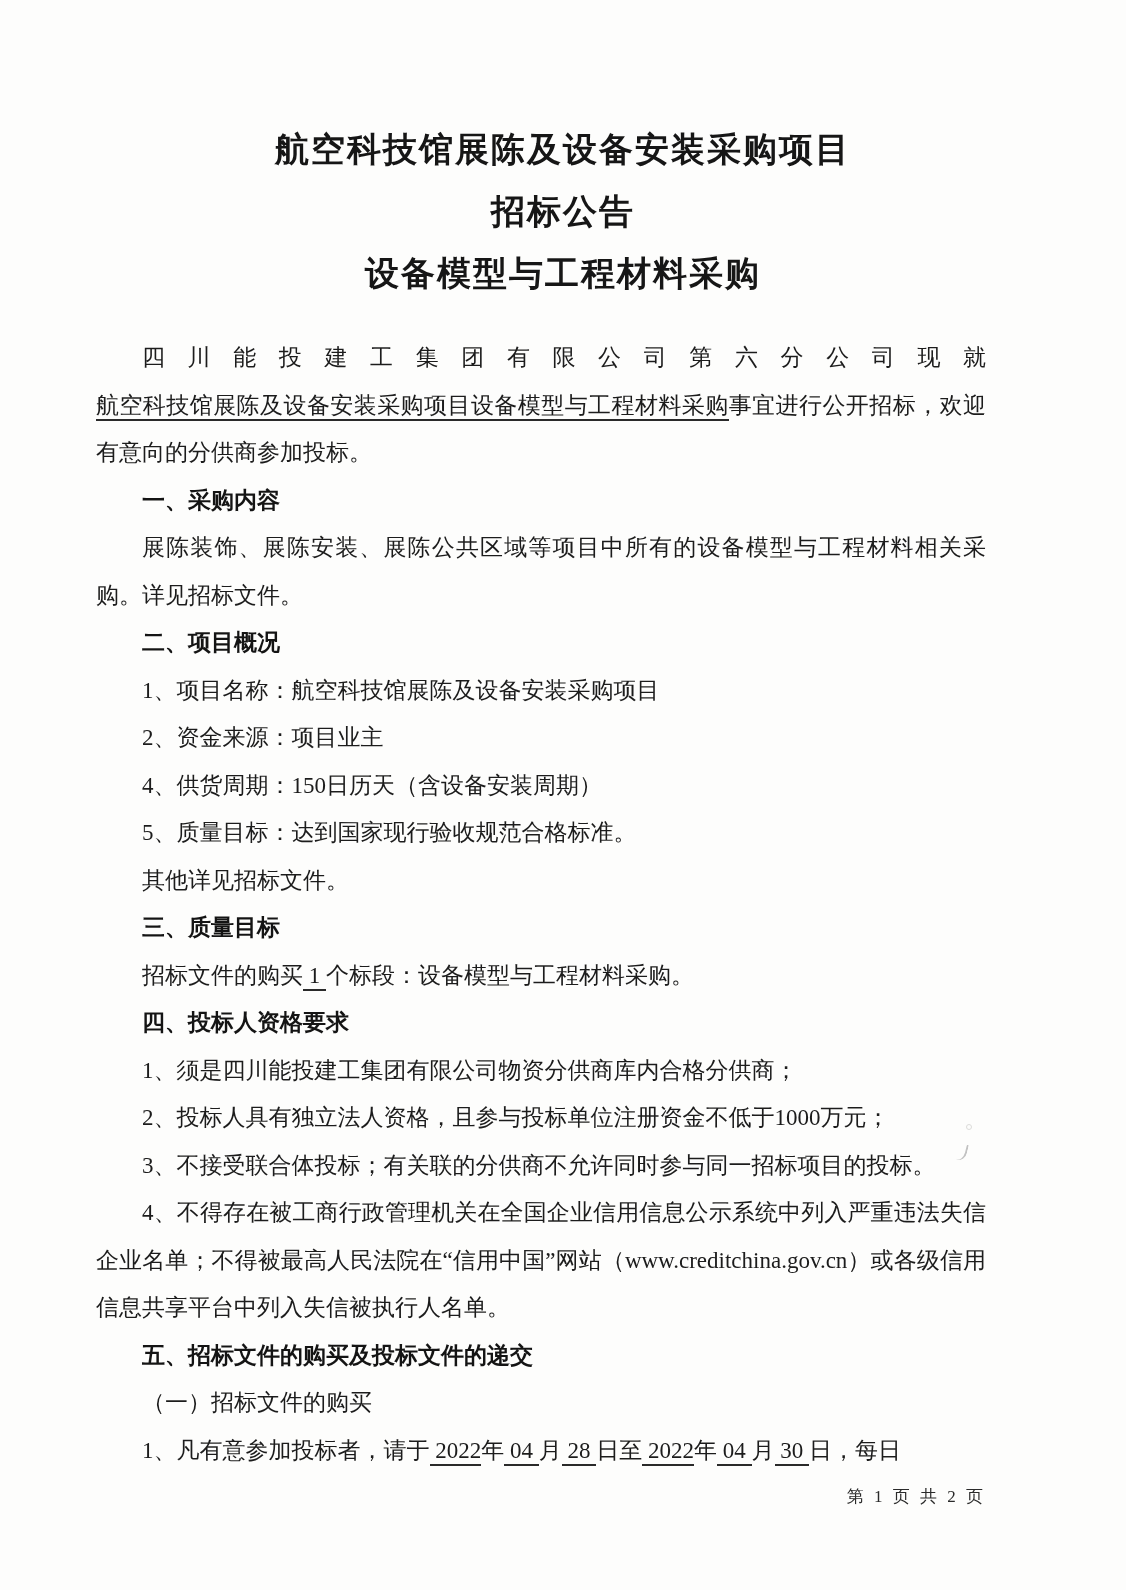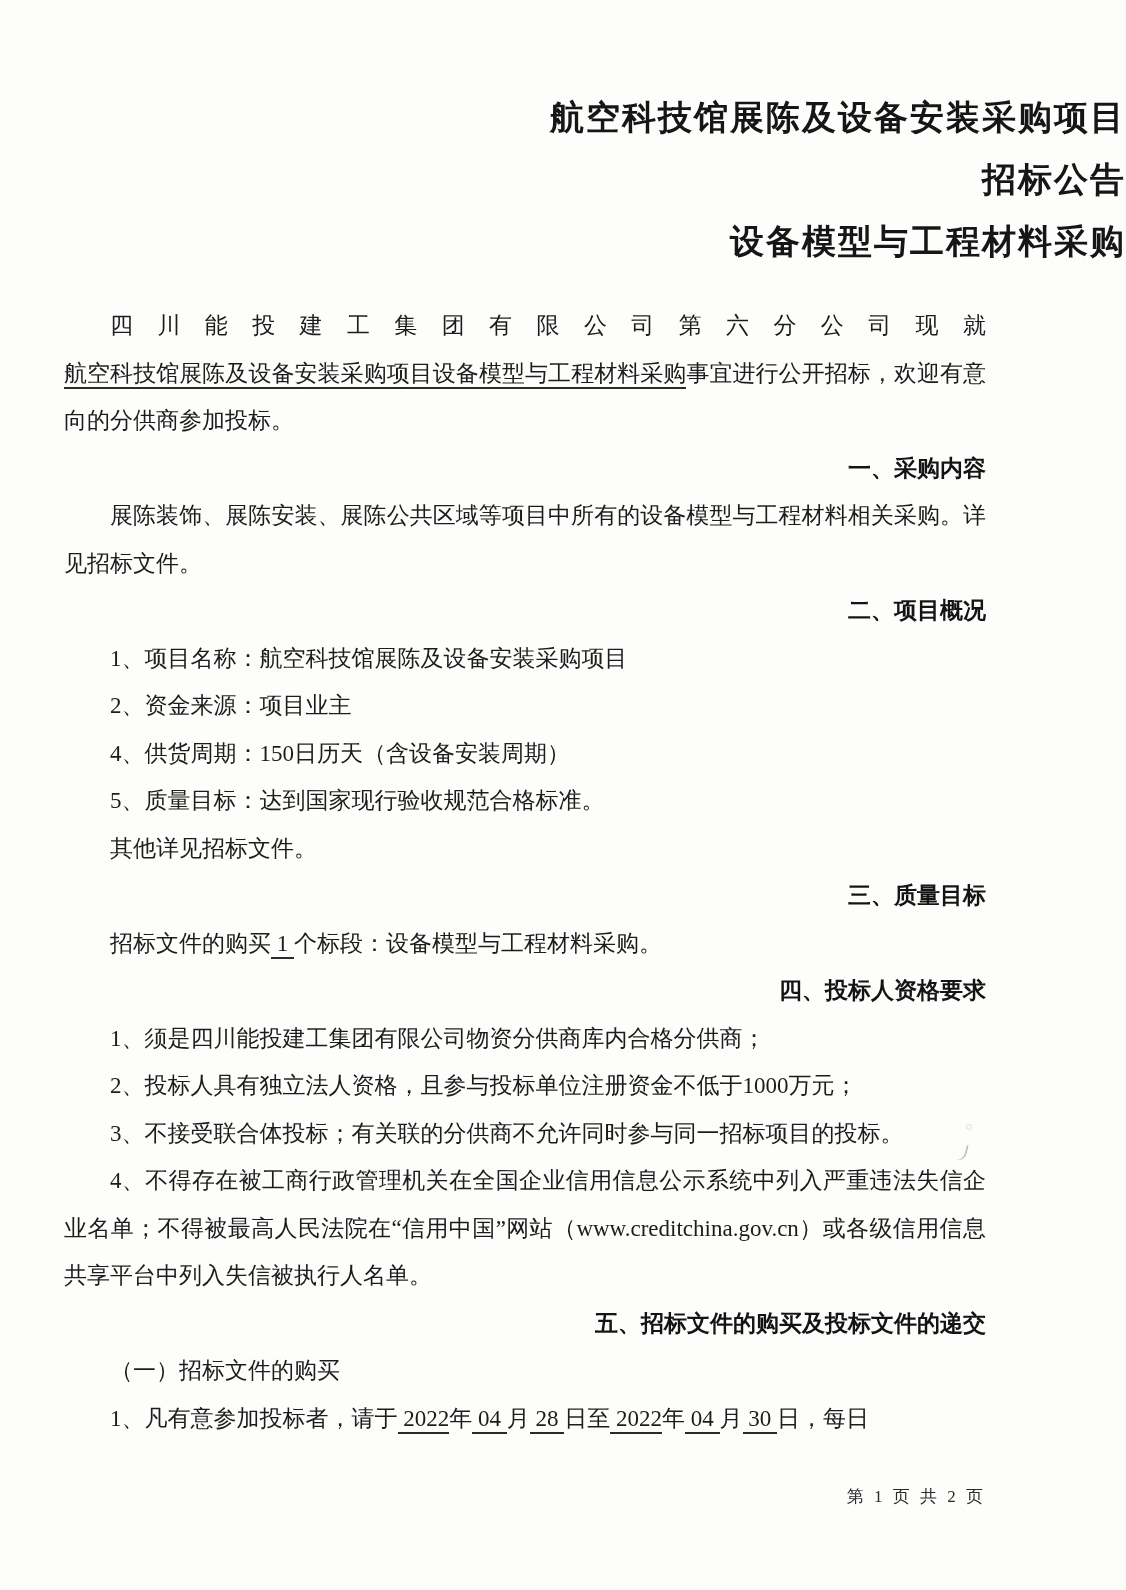--- a/index.html
+++ b/index.html
@@ -9,44 +9,44 @@
     font-family: "Liberation Serif", serif;
   }
   .page {
     position: relative;
     width: 1126px; height: 1590px;
     background: #fdfdfc;
     color: #1e1e1e;
     overflow: hidden;
   }
   .title-block {
-    padding-top: 86px;
-    text-align: right;
+    padding-top: 118px;
+    text-align: center;
   }
   .title-line {
     font-family: "Liberation Sans", sans-serif;
     font-weight: 700;
     font-size: 34px;
     line-height: 62px;
     color: #161616;
     letter-spacing: 2px;
   }
   .doc-body {
-    padding: 30px 140px 0 64px;
+    padding: 30px 140px 0 96px;
     font-size: 23px;
     line-height: 47.5px;
     text-align: justify;
     color: #1c1c1c;
   }
   .doc-body p { text-indent: 2em; }
   .doc-body p.heading {
     font-family: Liberation Serif, serif;
     font-weight: 700;
     color: #141414;
-    text-align: right;
+    text-align: left;
   }
   .u {
     border-bottom: 2px solid #2a2a2a;
     white-space: pre;
     padding-bottom: 1px;
   }
   .page-footer {
     position: absolute;
     right: 140px;
     bottom: 82px;

